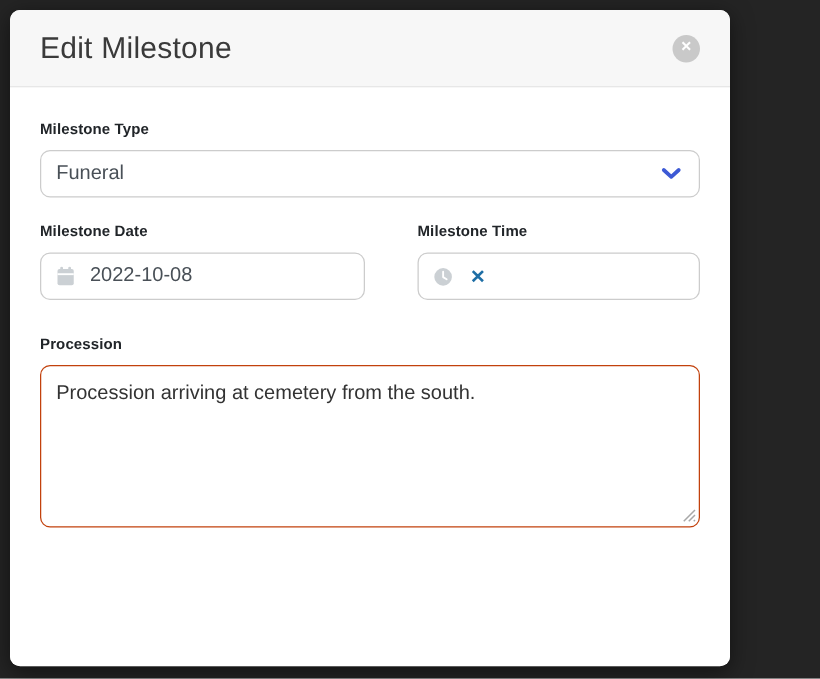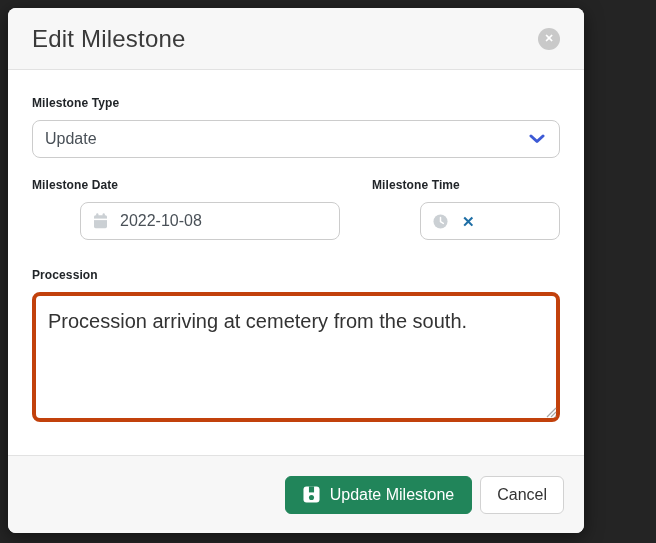--- a/index.html
+++ b/index.html
@@ -39,40 +39,40 @@
     margin-bottom:10px; letter-spacing:.1px;
   }
 
   .select-control {
     height:38px; border:1px solid #ccc; border-radius:8px;
     display:flex; align-items:center; justify-content:space-between;
     padding:0 14px 0 12px; margin-bottom:20px; cursor:pointer; background:#fff;
   }
   .select-value { font-size:16px; color:#495057; }
 
-  .row-2col { display:grid; grid-template-columns:1fr 1fr; column-gap:32px; margin-bottom:28px; }
+  .row-2col { display:grid; grid-template-columns:1fr 1fr; column-gap:42px; margin-bottom:28px; }
 
   .input-wrap {
     height:38px; border:1px solid #ccc; border-radius:8px;
-    display:flex; align-items:center; padding:0 12px; gap:12px; background:#fff;margin-left:48px;
+    display:flex; align-items:center; padding:0 12px; gap:12px; background:#fff;
   }
   .input-wrap input {
     border:none; outline:none; background:transparent;
     font-family:inherit; font-size:16px; color:#495057; flex:1; min-width:0;
   }
   .clear-btn {
     border:none; background:none; color:#1e6ea5; font-size:15px;
     font-weight:700; cursor:pointer; padding:0 2px; line-height:1;
   }
 
   .textarea-wrap { position:relative; }
   .textarea-wrap textarea {
-    width:100%; height:130px; border:4px solid #c2410c; border-radius:8px;
+    width:100%; height:130px; border:1px solid #c2410c; border-radius:8px;
     resize:none; outline:none; padding:11px 12px;
-    font-family:inherit; font-size:20px; color:#333; line-height:1.4;
+    font-family:inherit; font-size:16px; color:#333; line-height:1.4;
     display:block;
   }
   .resize-handle { position:absolute; right:3px; bottom:4px; pointer-events:none; }
 
   .modal-footer {
     height:78px; flex:0 0 78px; background:#f7f7f7;
     border-top:1px solid #e2e2e2;
     display:flex; align-items:center; justify-content:flex-end;
     gap:8px; padding:0 20px;
   }
@@ -97,21 +97,21 @@
       <div class="modal-title">Edit Milestone</div>
       <button class="close-btn">
         <span>✕</span>
       </button>
     </div>
 
     <div class="modal-body">
 
       <label class="form-label">Milestone Type</label>
       <div class="select-control">
-        <span class="select-value">Update</span>
+        <span class="select-value">Funeral</span>
         <span class="icon">
           <svg width="16" height="10" viewBox="0 0 16 10">
             <path d="M2 2 L8 7.5 L14 2" fill="none" stroke="#3d5ad5" stroke-width="3" stroke-linecap="round" stroke-linejoin="round"></path>
           </svg>
         </span>
       </div>
 
       <div class="row-2col">
         <div>
           <label class="form-label">Milestone Date</label>
@@ -149,30 +149,15 @@
         <textarea style="">Procession arriving at cemetery from the south.</textarea>
         <span class="resize-handle icon">
           <svg width="11" height="11" viewBox="0 0 11 11">
             <path d="M10 1 L1 10 M10 5 L5 10 M10 9 L9 10" stroke="#a8a8a8" stroke-width="1.2" fill="none"></path>
           </svg>
         </span>
       </div>
 
     </div>
 
-    <div class="modal-footer">
-      <button class="btn btn-update">
-        <span class="icon">
-          <svg width="17" height="17" viewBox="0 0 18 18">
-            <rect x="0.5" y="0.5" width="17" height="17" rx="3.2" fill="#fff"></rect>
-            <rect x="6.3" y="0.5" width="5.4" height="6.3" fill="#21855a"></rect>
-            <circle cx="9" cy="12.1" r="2.7" fill="#21855a"></circle>
-          </svg>
-        </span>
-        <span>Update Milestone</span>
-      </button>
-      <button class="btn btn-cancel">
-        <span>Cancel</span>
-      </button>
-    </div>
 
   </div>
 </div>
 
 </body></html>

